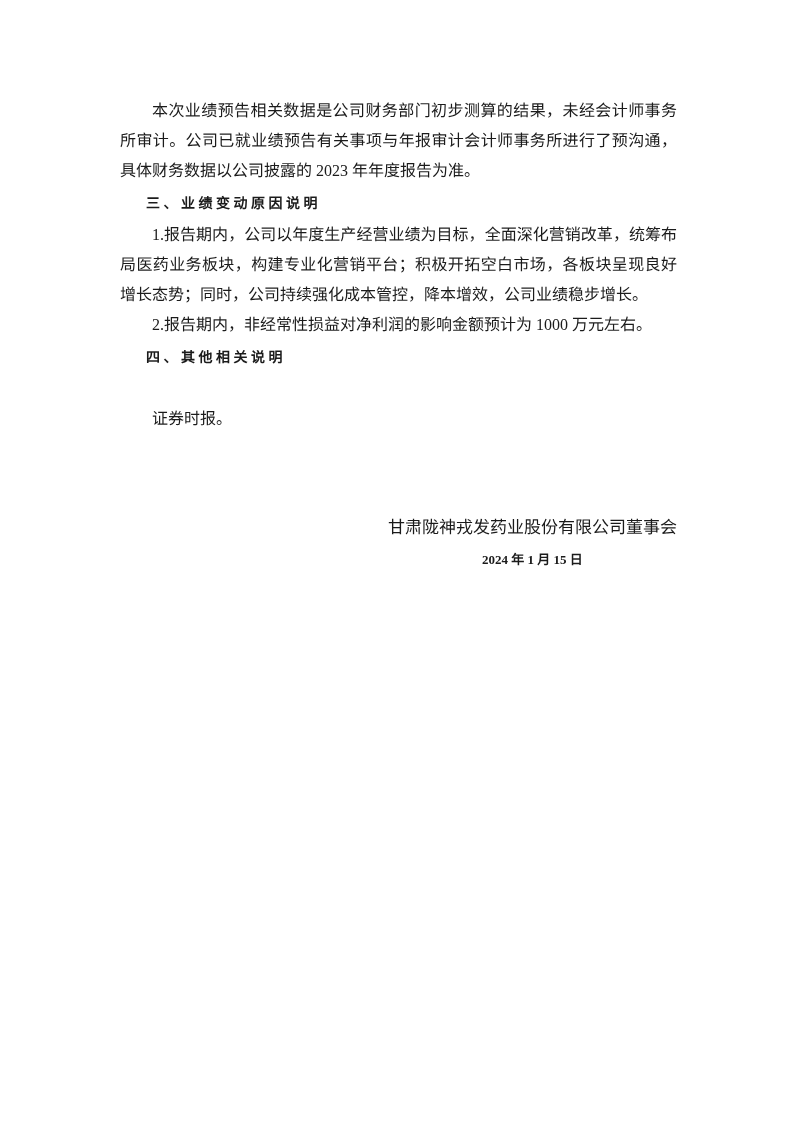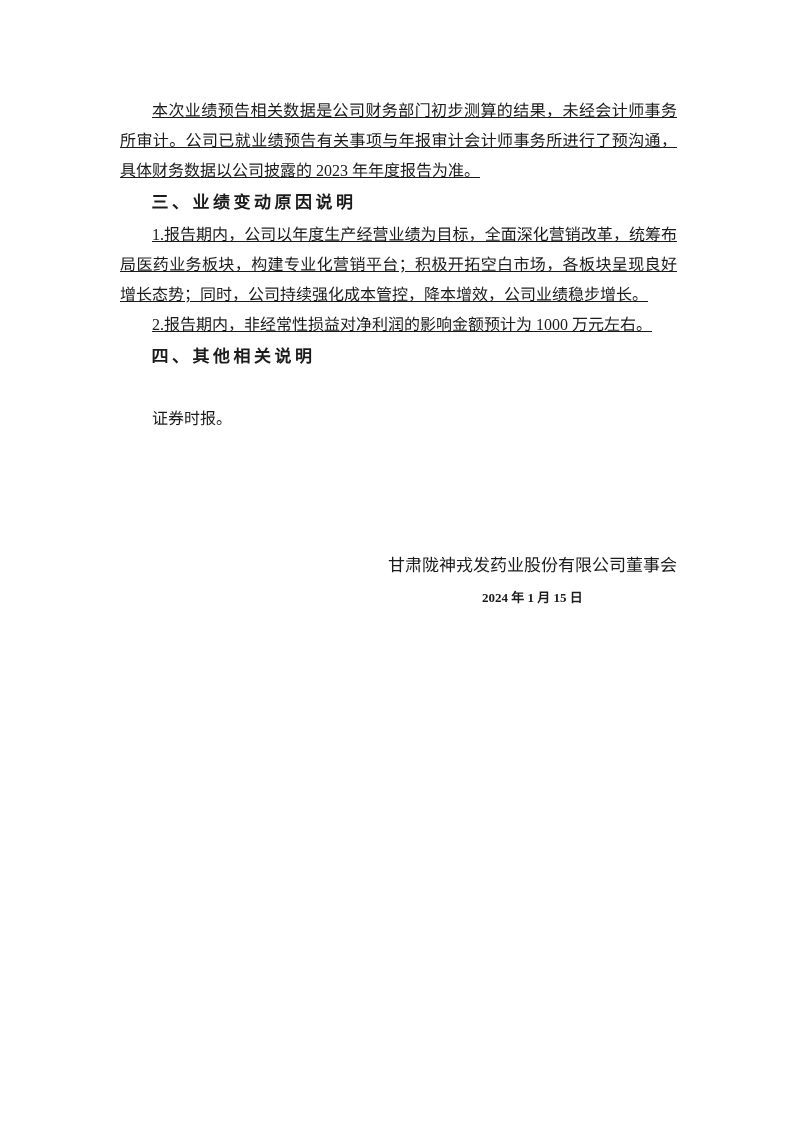--- a/index.html
+++ b/index.html
@@ -23,40 +23,39 @@
     padding: 96px 117px 0 120px;
     font-family: "Liberation Serif", "DejaVu Serif", serif;
     font-size: 16px;
     line-height: 30px;
     color: #1b1b1b;
     text-align: justify;
   }
   p.body {
     margin: 0;
     text-indent: 2em;
-    text-decoration: underline;
   }
   h3.heading {
     margin: 2px 0;
     font-family: "Liberation Sans", "DejaVu Sans", sans-serif;
     font-weight: bold;
-    font-size: 17px;
+    font-size: 14px;
     line-height: 30px;
     letter-spacing: 3.5px;
     text-indent: 1.85em;
     text-align: left;
   }
   p.closing {
     margin: 32px 0 0 0;
     text-indent: 2em;
   }
   .sig {
     display: flex;
     justify-content: flex-end;
-    margin-top: 116px;
+    margin-top: 78px;
   }
   .sig-inner {
     display: flex;
     flex-direction: column;
     align-items: center;
   }
   .sig-company {
     font-size: 17px;
     line-height: 32px;
     white-space: nowrap;

